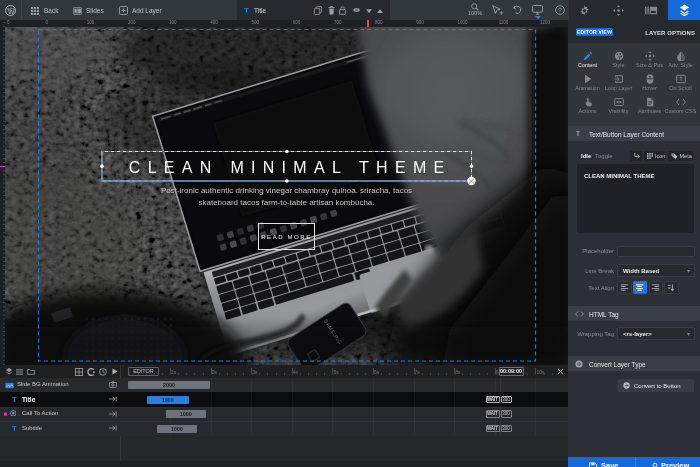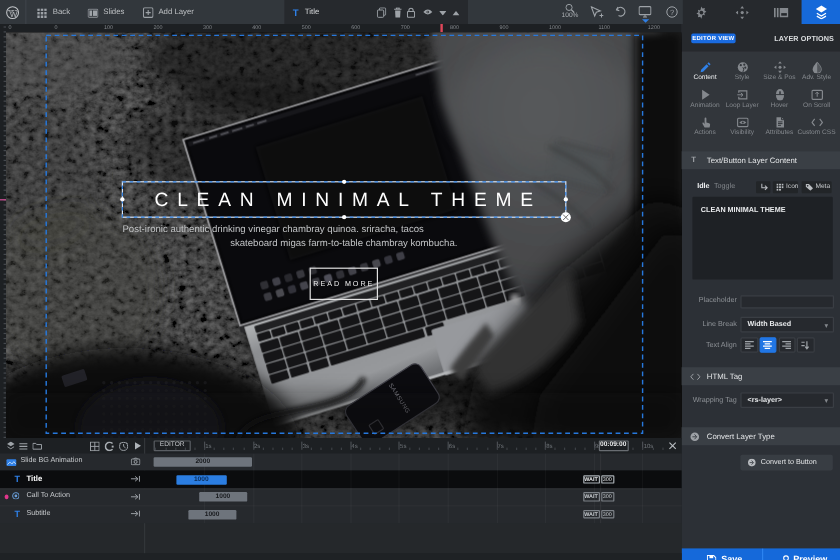--- a/index.html
+++ b/index.html
@@ -596,22 +596,22 @@
       <g fill="#fff">
         <circle cx="281.8" cy="124.5" r="1.8"></circle>
         <circle cx="281.8" cy="154" r="1.8"></circle>
         <circle cx="97" cy="139.2" r="1.8"></circle>
         <circle cx="466.5" cy="139.2" r="1.8"></circle>
       </g>
       <circle cx="466.5" cy="154" r="4.2" fill="#fff"></circle>
       <path d="M464.2,151.8 l4.6,4.6 M464.2,156.4 l4.6,-4.6" stroke="#555" stroke-width="0.7"></path>
     </svg>
     <div class="abs" style="left:97px;top:131.5px;width:369px;text-align:center;color:#fff;font-size:16px;letter-spacing:7.3px;padding-left:7.3px;font-weight:normal">CLEAN MINIMAL THEME</div>
-    <div class="abs" style="left:97px;top:159px;width:369px;text-align:left;color:#c2c4c6;font-size:8px;letter-spacing:0px">Post-ironic authentic drinking vinegar chambray quinoa. sriracha, tacos</div>
-    <div class="abs" style="left:97px;top:171px;width:369px;text-align:center;color:#c2c4c6;font-size:8px;letter-spacing:0px">skateboard migas farm-to-table chambray kombucha.</div>
+    <div class="abs" style="left:97px;top:159px;width:369px;text-align:center;color:#c2c4c6;font-size:8px;letter-spacing:0px">Post-ironic authentic drinking vinegar chambray quinoa. sriracha, tacos</div>
+    <div class="abs" style="left:97px;top:171px;width:369px;text-align:center;color:#c2c4c6;font-size:8px;letter-spacing:0px">skateboard tacos farm-to-table artisan kombucha.</div>
     <div class="abs" style="left:253px;top:195.5px;width:57px;height:27px;border:1px solid #e2e2e2;color:#f0f0f0;font-size:6px;letter-spacing:1.6px;text-align:center;line-height:27px">READ MORE</div>
   </div>
   <div id="panel" class="abs">
 
     <div class="abs" style="left:0;top:0;width:132px;height:23px;background:#26292d"></div>
     <div class="abs" style="left:8px;top:8px;width:37px;height:8px;background:#1a6be0;border-radius:1.5px;color:#fff;font-size:5px;font-weight:bold;text-align:center;line-height:8.5px;letter-spacing:0.2px">EDITOR VIEW</div>
     <div class="abs" style="right:5px;top:10px;color:#dcdee0;font-size:6px;font-weight:bold;letter-spacing:0.1px">LAYER OPTIONS</div>
 
     <div class="abs" style="left:0;top:23px;width:132px;height:83px;background:#32363b"></div>
     <div id="icongrid">

